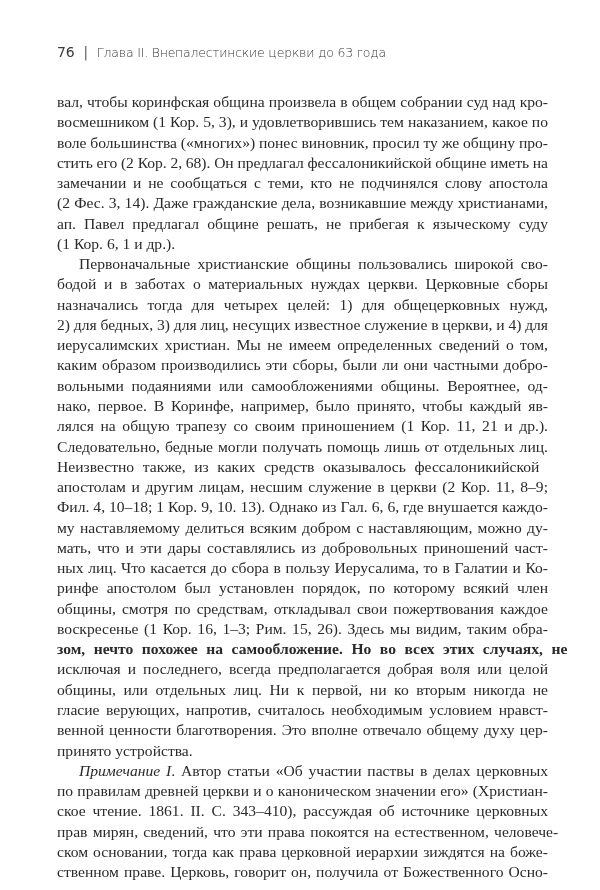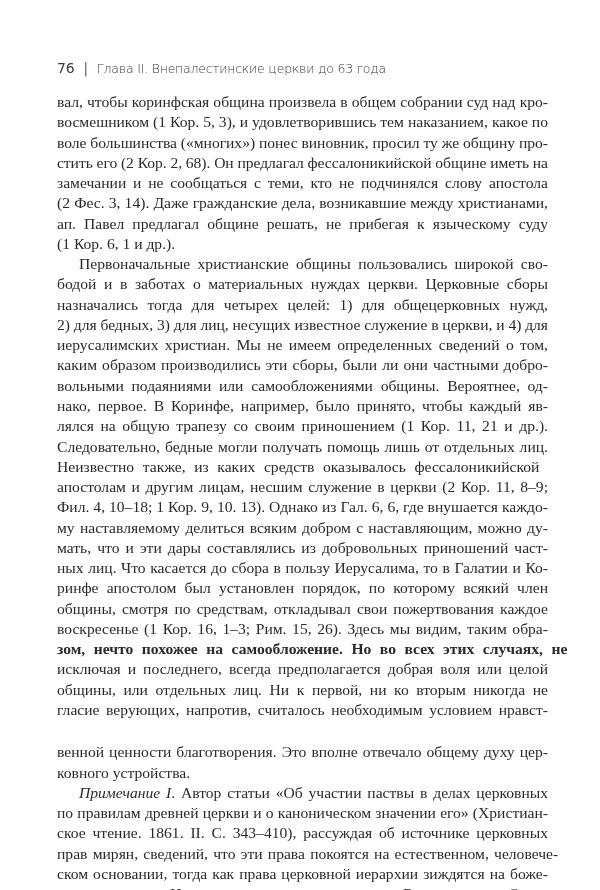--- a/index.html
+++ b/index.html
@@ -1,17 +1,17 @@
 <!DOCTYPE html>
 <html><head>
 <meta charset="utf-8">
 <style>
   html,body{margin:0;padding:0;background:#fff;}
   body{width:600px;height:890px;position:relative;overflow:hidden;color:#2a2a2a;}
-  .header{position:absolute;left:57px;top:60px;font-family:"DejaVu Sans",sans-serif;font-size:13.5px;color:#3a3a3a;letter-spacing:-0.2px;white-space:nowrap;}
+  .header{position:absolute;left:57px;top:44px;font-family:"DejaVu Sans",sans-serif;font-size:13.5px;color:#3a3a3a;letter-spacing:-0.2px;white-space:nowrap;}
   .header .num{font-size:14px;}
   .header .sep{margin:0 9px;color:#555;}
   .header .title{font-weight:300;font-size:12.5px;}
   .body{position:absolute;left:57px;top:92px;width:491px;font-family:"Liberation Serif",serif;font-size:15.6px;line-height:20.27px;}
   .line{display:block;text-align:justify;text-align-last:justify;white-space:nowrap;height:20.27px;overflow:visible;}
   .line.last{text-align-last:left;}
   .line.indent{padding-left:22px;}
   .line span{display:inline;}
   .it{font-style:italic;}
 </style>
@@ -47,21 +47,21 @@
     <div class="line" style="text-align-last: left; word-spacing: 1.36719px;"><span>му наставляемому делиться всяким добром с наставляющим, можно ду-</span></div>
     <div class="line" style="text-align-last: left; word-spacing: 2.17708px;"><span>мать, что и эти дары составлялись из добровольных приношений част-</span></div>
     <div class="line" style="text-align-last: left; word-spacing: 0.668269px;"><span>ных лиц. Что касается до сбора в пользу Иерусалима, то в Галатии и Ко-</span></div>
     <div class="line" style="text-align-last: left; word-spacing: 4.35938px;"><span>ринфе апостолом был установлен порядок, по которому всякий член</span></div>
     <div class="line" style="text-align-last: left; word-spacing: 2.21652px;"><span>общины, смотря по средствам, откладывал свои пожертвования каждое</span></div>
     <div class="line" style="text-align-last: left; word-spacing: 1.69271px;"><span>воскресенье (1 Кор. 16, 1–3; Рим. 15, 26). Здесь мы видим, таким обра-</span></div>
     <div class="line" style="text-align-last: left; word-spacing: 4.62188px; font-weight: bold;"><span>зом, нечто похожее на самообложение. Но во всех этих случаях, не</span></div>
     <div class="line" style="text-align-last: left; word-spacing: 3.17773px;"><span>исключая и последнего, всегда предполагается добрая воля или целой</span></div>
     <div class="line" style="text-align-last: left; word-spacing: 3.68608px;"><span>общины, или отдельных лиц. Ни к первой, ни ко вторым никогда не</span></div>
     <div class="line" style="text-align-last: left; word-spacing: 2.70833px;"><span>гласие верующих, напротив, считалось необходимым условием нравст-</span></div>
-    <div class="line" style="text-align-last: left; word-spacing: 1.16406px; margin-top: 22px;"><span>венной ценности благотворения. Это вполне отвечало общему духу цер-</span></div>
-    <div class="line last"><span>ковного устройства.</span></div>
+    <div class="line" style="text-align-last: left; word-spacing: 1.16406px;"><span>венной ценности благотворения. Это вполне отвечало общему духу цер-</span></div>
+    <div class="line last"><span>принято устройства.</span></div>
     <div class="line indent" style="text-align-last: left; word-spacing: 1.92014px;"><span class="it">Примечание I</span><span>. Автор статьи «Об участии паствы в делах церковных</span></div>
     <div class="line" style="text-align-last: left; word-spacing: 0.303819px;"><span>по правилам древней церкви и о каноническом значении его» (Христиан-</span></div>
     <div class="line" style="text-align-last: left; word-spacing: 2.98264px;"><span>ское чтение. 1861. II. С. 343–410), рассуждая об источнике церковных</span></div>
     <div class="line" style="text-align-last: left; word-spacing: 1.32986px;"><span>прав мирян, сведений, что эти права покоятся на естественном, человече-</span></div>
     <div class="line" style="text-align-last: left; word-spacing: 1.13021px;"><span>ском основании, тогда как права церковной иерархии зиждятся на боже-</span></div>
     <div class="line" style="text-align-last: left; word-spacing: 1.13672px;"><span>ственном праве. Церковь, говорит он, получила от Божественного Осно-</span></div>
   </div>
 
 </body></html>

